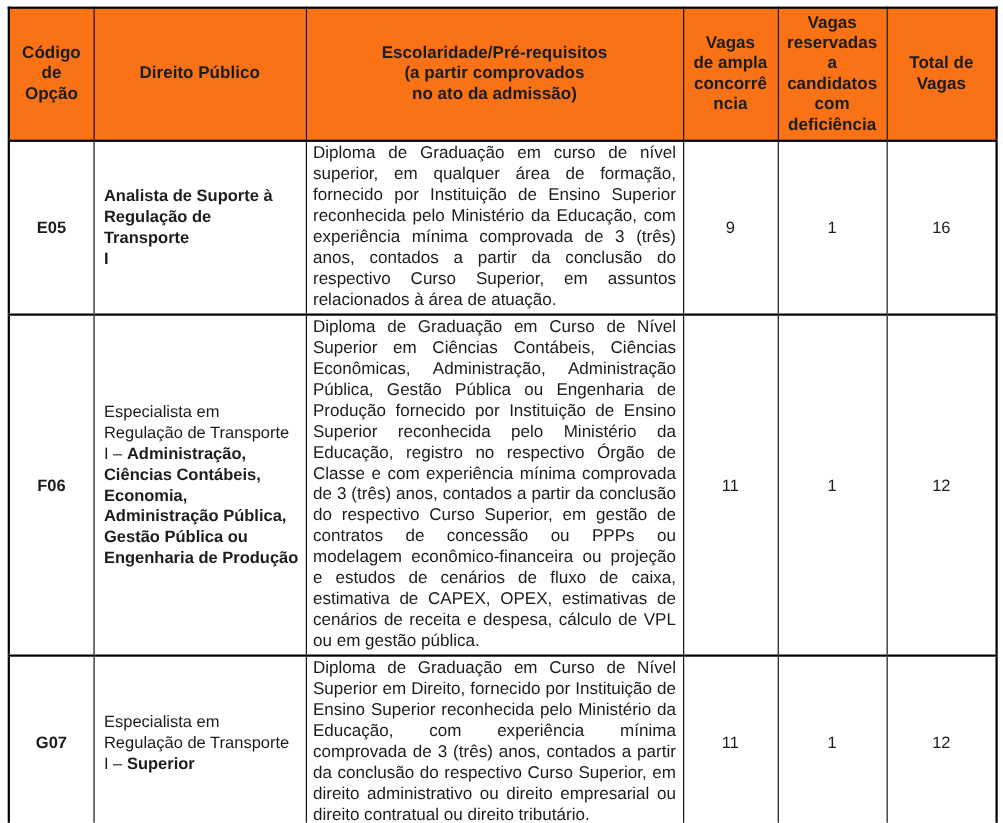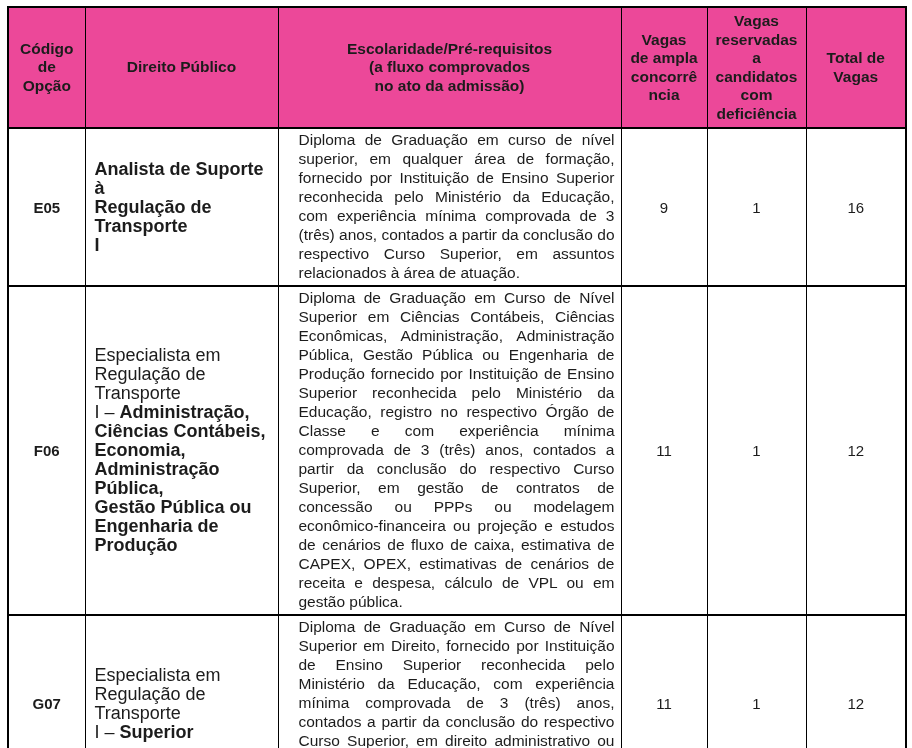--- a/index.html
+++ b/index.html
@@ -24,52 +24,52 @@
   table.vagas th,
   table.vagas td {
     border: 1px solid #000;
     box-sizing: border-box;
   }
   
   table.vagas thead th { border-bottom: 2px solid #000; }
   table.vagas tbody td { border-top: 2px solid #000; border-bottom: 2px solid #000; }
 
   thead th {
-    background: #ec4899;
+    background: #f97316;
     font-weight: bold;
     font-size: 15.5px;
     line-height: 18.5px;
     text-align: center;
     vertical-align: middle;
     white-space: pre-line;
     padding: 4px 3px;
     overflow-wrap: break-word;
   }
   td.code {
     text-align: center;
     vertical-align: middle;
     font-weight: bold;
     font-size: 15px;
     padding: 2px;
   }
   td.emprego {
     vertical-align: middle;
-    font-size: 18px;
+    font-size: 15px;
     line-height: 19px;
     padding: 4px 6px 4px 9px;
     white-space: pre-line;
     overflow-wrap: break-word;
   }
   td.emprego .seg-bold { font-weight: bold; }
   td.req {
     vertical-align: top;
     font-size: 15.5px;
     line-height: 19px;
     text-align: justify;
-    padding: 1px 6px 3px 20px;
+    padding: 1px 6px 3px 6px;
   }
   td.num {
     text-align: center;
     vertical-align: middle;
     font-size: 15px;
     padding: 2px;
   }
 </style>
 </head>
 <body>
@@ -83,21 +83,21 @@
     <col style="width:99px">
     <col style="width:100px">
   </colgroup>
   <thead>
     <tr>
       <th>Código
 de
 Opção</th>
       <th>Direito Público</th>
       <th>Escolaridade/Pré-requisitos
-(a fluxo comprovados
+(a partir comprovados
 no ato da admissão)</th>
       <th>Vagas
 de ampla
 concorrê
 ncia</th>
       <th>Vagas
 reservadas
 a
 candidatos
 com

